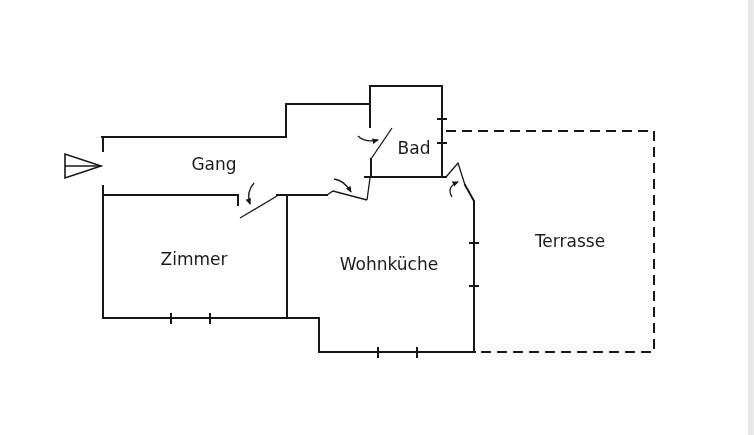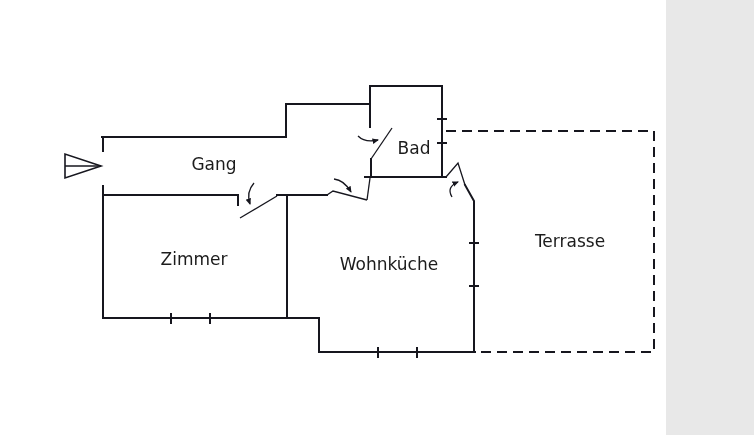--- a/index.html
+++ b/index.html
@@ -3,21 +3,21 @@
 <meta charset="utf-8">
 <style>
   :root{
     --bg:#ffffff;
     --line:#16161e;
     --text:#1c1c1c;
   }
   html,body{margin:0;padding:0;background:#e8e8e8;}
   #stage{
     position:relative;
-    width:666px;height:435px;
+    width:748px;height:435px;
     background:var(--bg);
     font-family:"DejaVu Sans", sans-serif;
     overflow:hidden;
   }
   svg{display:block;width:754px;height:435px;}
   .wall{stroke:var(--line);stroke-width:2;fill:none;stroke-linecap:square;}
   .thin{stroke:var(--line);stroke-width:1.3;fill:none;stroke-linecap:butt;}
   .tick{stroke:var(--line);stroke-width:2;fill:none;stroke-linecap:butt;}
   .dashed{stroke:var(--line);stroke-width:2;fill:none;stroke-dasharray:10 6;stroke-linecap:butt;}
   .arrowhead{fill:var(--line);}

